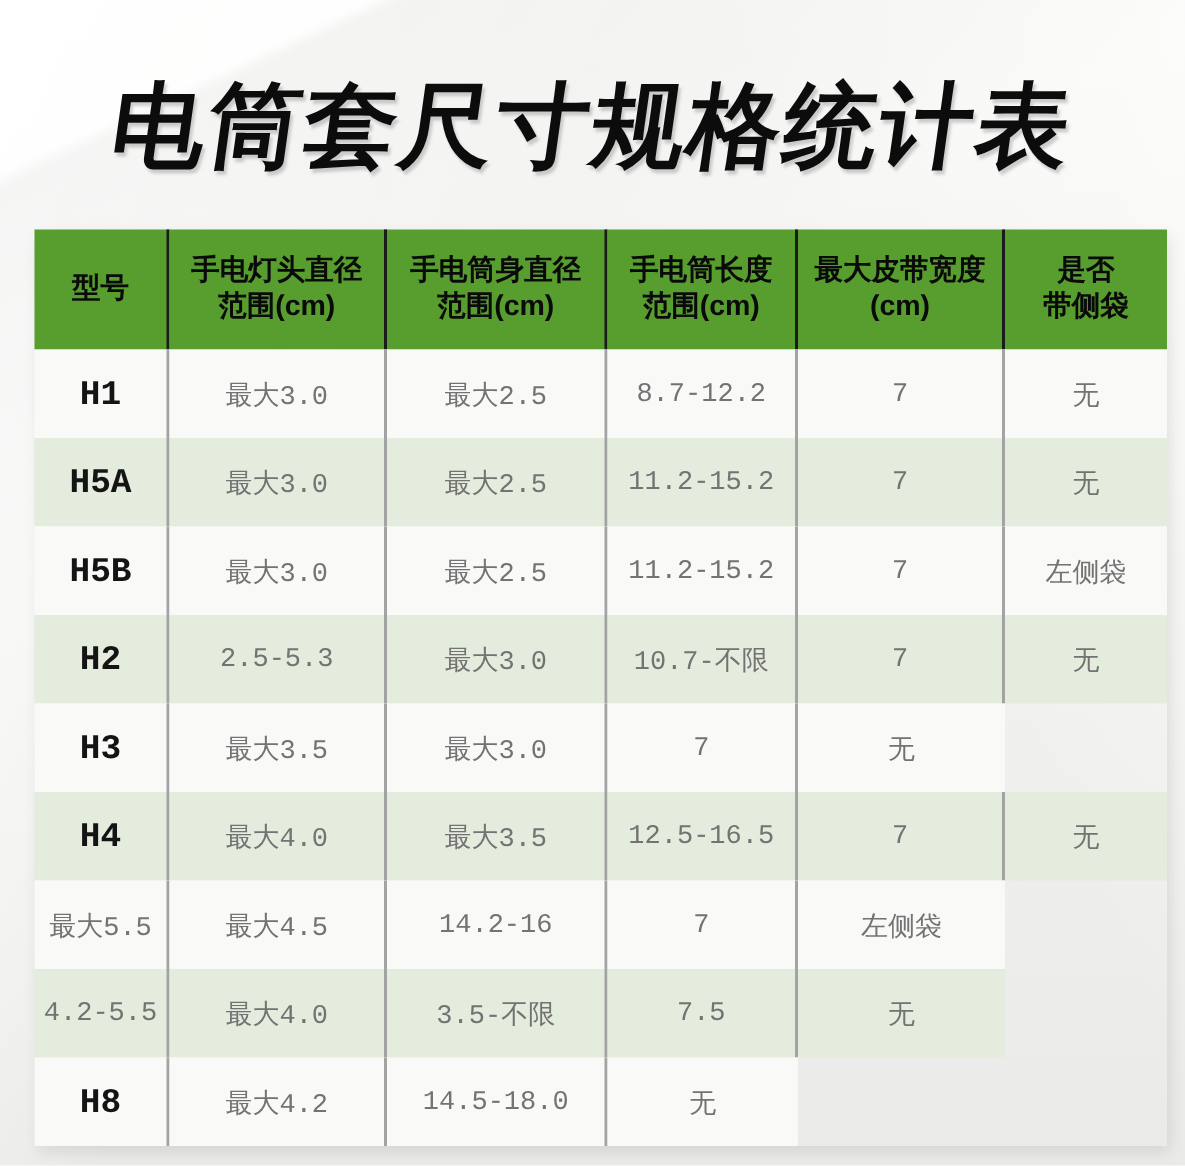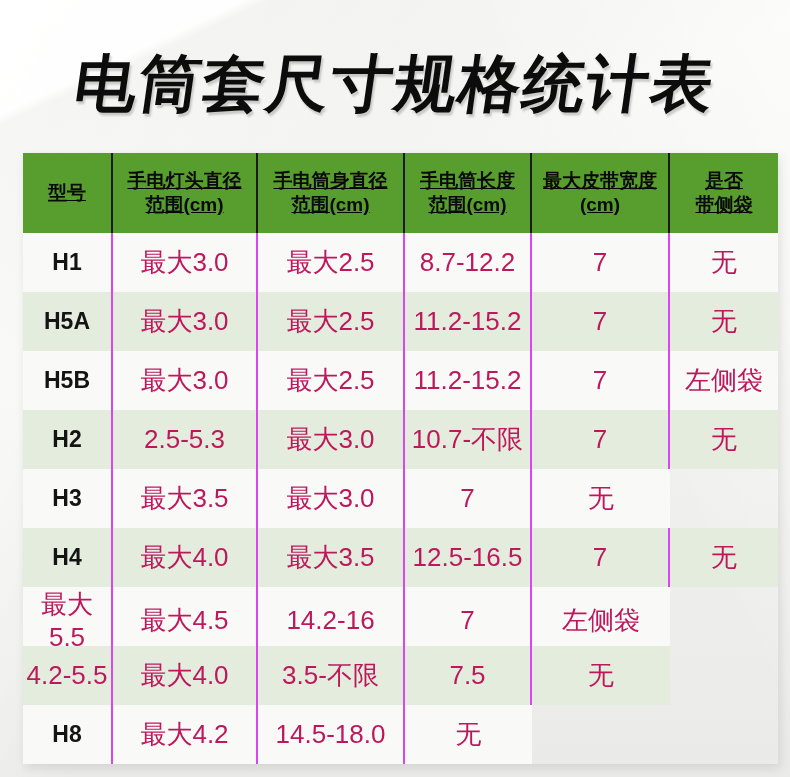--- a/index.html
+++ b/index.html
@@ -41,41 +41,41 @@
   .spec-table {
     position: absolute;
     left: 23px; top: 153px;
     width: 755px;
     box-shadow: 2px 4px 10px rgba(0,0,0,0.10);
   }
   .tr {
     display: grid;
     grid-template-columns: 90px 145px 147px 127px 138px 108px;
   }
-  .tr.head { height: 80px; text-decoration: underline; }
+  .tr.head { height: 80px; }
   .tr.body-row { height: 59px; }
 
   .th, .td {
     display: flex;
     align-items: center;
     justify-content: center;
     text-align: center;
   }
   .th {
     background: #579e2e;
     color: #0a0a0a;
     font-weight: bold;
     font-size: 19px;
     line-height: 1.28;
     white-space: pre-line;
   }
   .th:not(:last-child) { border-right: 2px solid #1b1b1b; }
 
-  .td { font-size: 26px; color: #be185d; }
-  .td:not(:last-child) { border-right: 2px solid #d946ef; }
+  .td { font-size: 18px; color: #737373; }
+  .td:not(:last-child) { border-right: 2px solid #a3a3a3; font-family: Liberation Mono, monospace; }
   .td.model { font-size: 23px; font-weight: 600; color: #141414; }
 
   .tbody .tr:nth-child(odd)  .td { background: #f9faf8; }
   .tbody .tr:nth-child(even) .td { background: #e3ecdd; }
 </style>
 </head>
 <body>
 
 <div class="sheen"></div>
 

